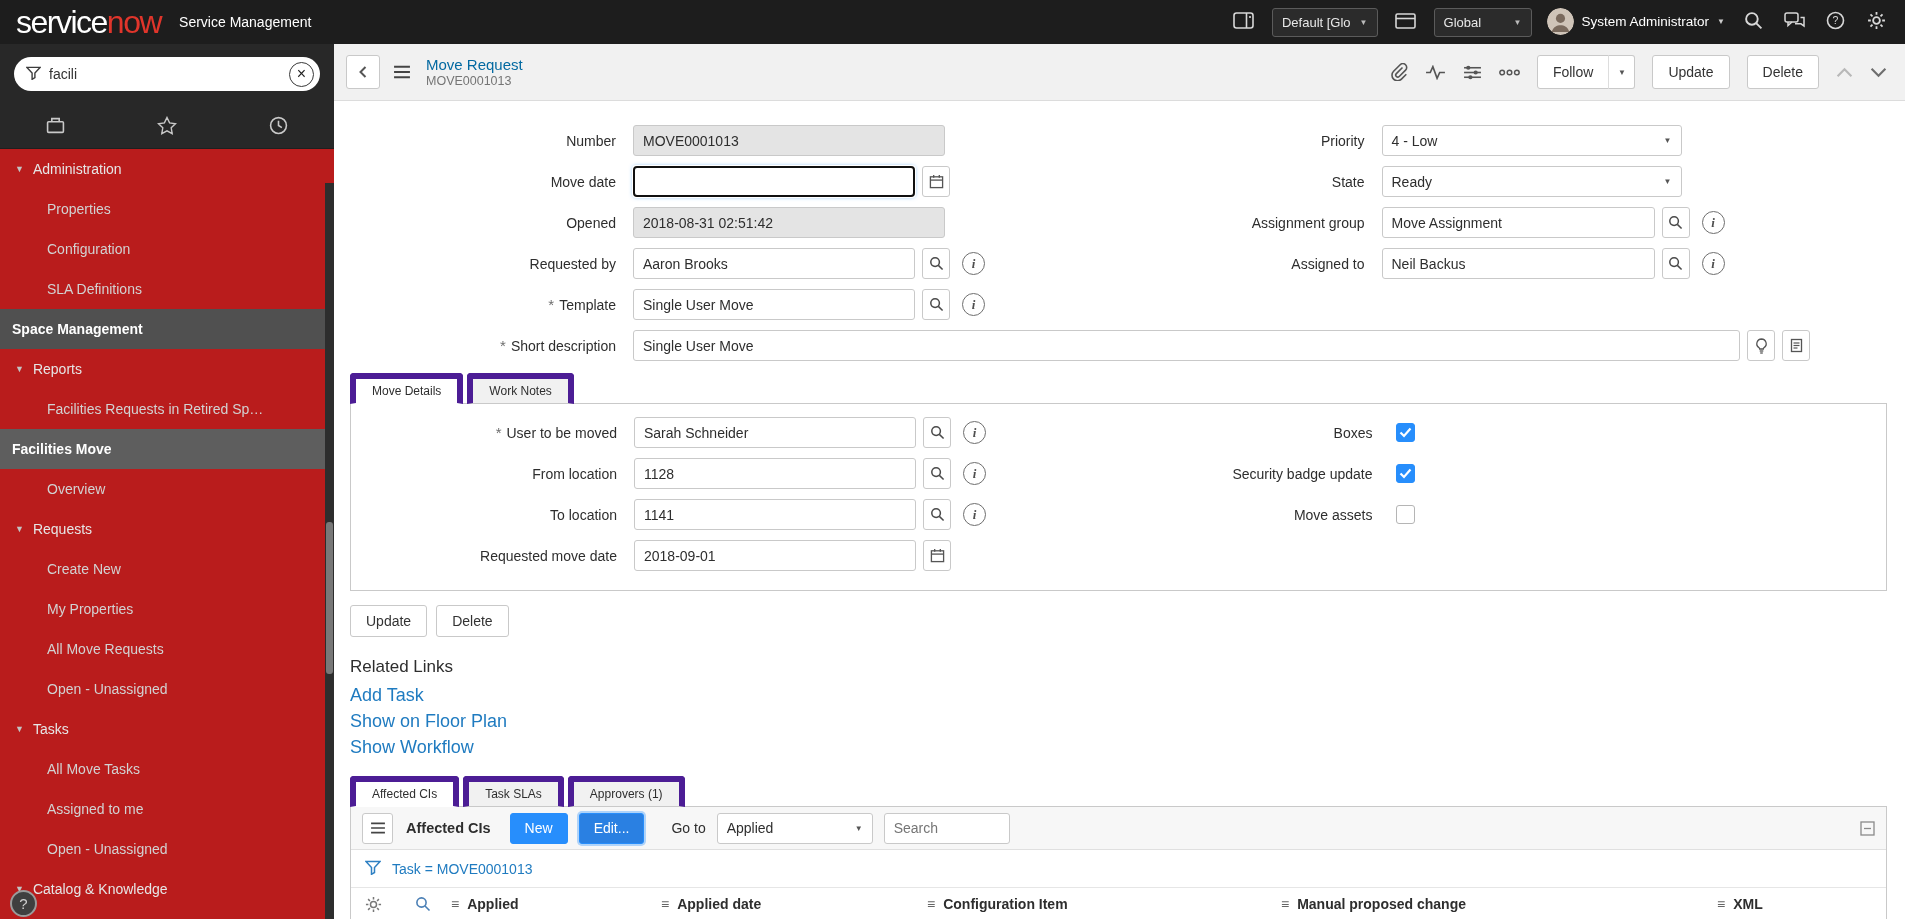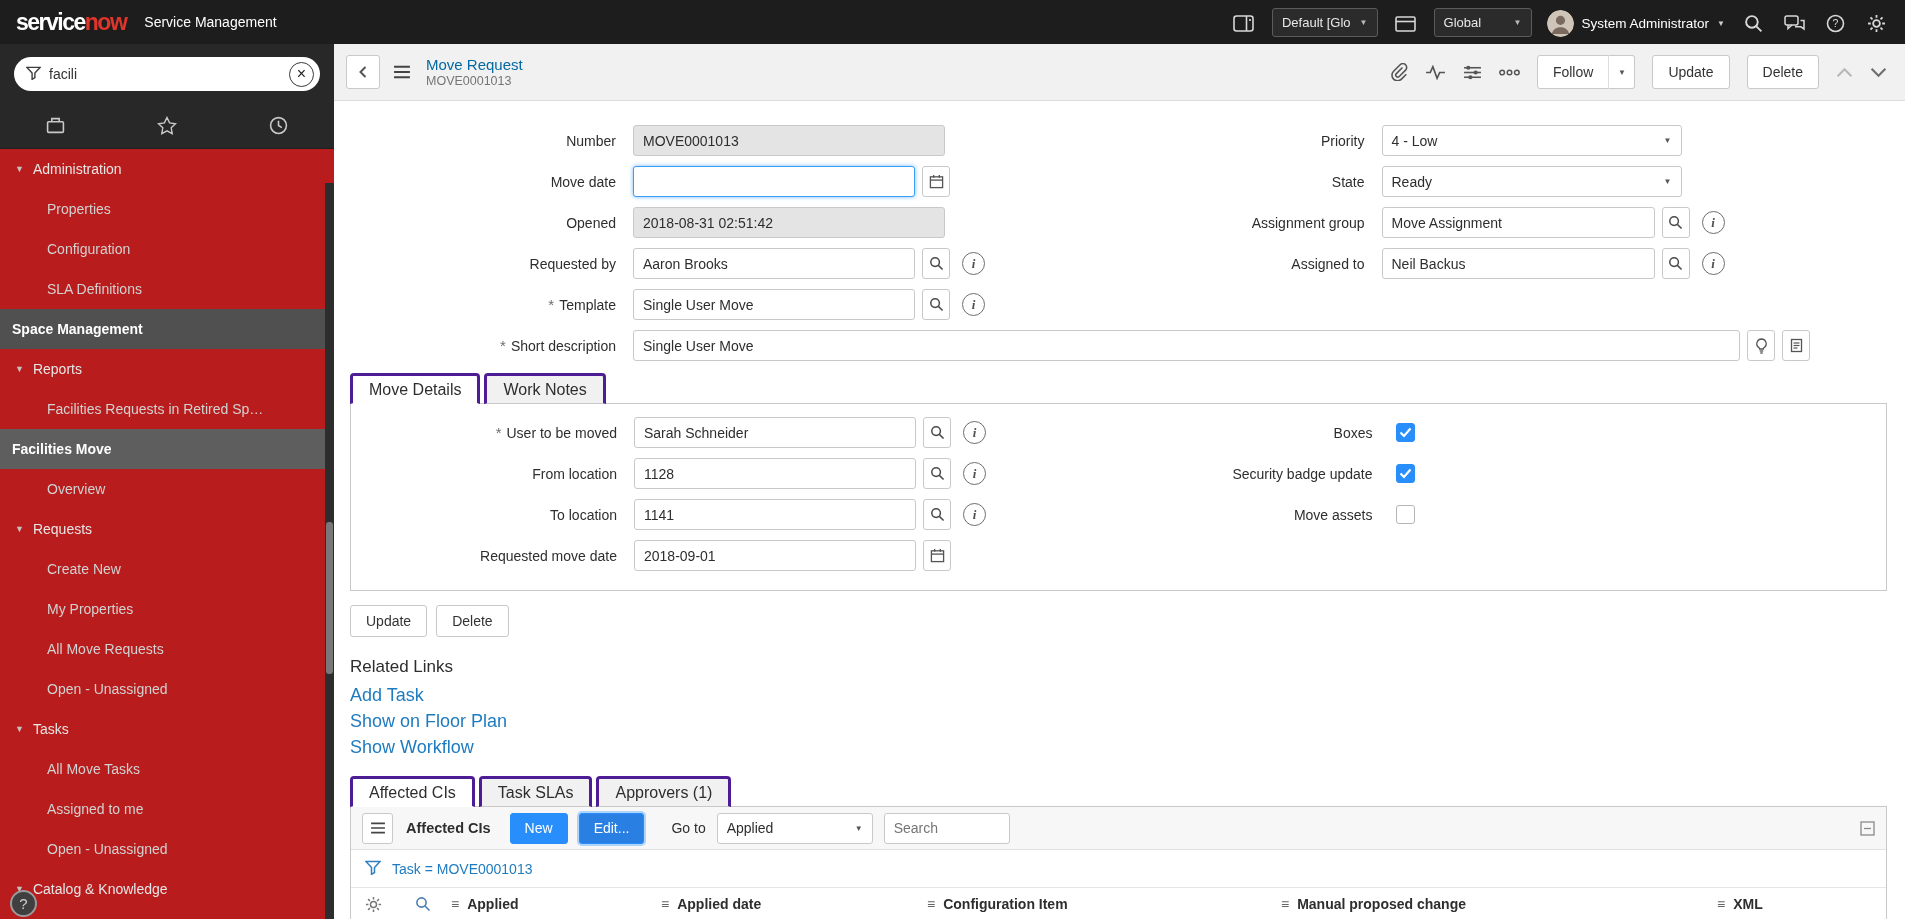--- a/index.html
+++ b/index.html
@@ -2,25 +2,25 @@
 <html><head>
 <meta charset="utf-8">
 <style>
   *{margin:0;padding:0;box-sizing:border-box}
   html,body{width:1905px;height:919px;overflow:hidden}
   body{font-family:"Liberation Sans","DejaVu Sans",sans-serif;font-size:14px;color:#2e2e2e;background:#fff}
   button,input{font-family:inherit;font-size:inherit}
 
   
   .topbar{height:44px;background:#1d1d1d;display:flex;align-items:center;padding:0 16px;color:#eee}
-  .logo{font-size:23px;font-weight:bold;letter-spacing:-1.5px;line-height:1;cursor:pointer}
+  .logo{font-size:32px;font-weight:normal;letter-spacing:-1.5px;line-height:1;cursor:pointer}
   .logo-service{color:#fff}
   .logo-now{color:#e0352b}
   .app-name{font-size:14px;color:#fff;margin-left:18px}
-  .topbar-right{margin-left:auto;display:flex;align-items:flex-end;gap:15px}
+  .topbar-right{margin-left:auto;display:flex;align-items:flex-start;gap:15px}
   .tb-icon{display:inline-flex;align-items:center;justify-content:center;width:26px;height:26px;cursor:pointer}
   .tb-select{display:flex;align-items:center;justify-content:space-between;background:#2b2b2b;border:1px solid #5b5b5b;border-radius:3px;height:29px;padding:0 9px;font-size:13px;color:#e8e8e8;min-width:98px;cursor:pointer;white-space:nowrap;overflow:hidden}
   .tb-select .caret{font-size:8px;color:#bbb;margin-left:9px}
   .user-menu{display:flex;align-items:center;gap:8px;font-size:13.5px;color:#fff;cursor:pointer;white-space:nowrap}
   .user-menu .caret{font-size:8px;color:#ccc}
   .avatar{width:27px;height:27px;border-radius:50%;overflow:hidden;display:inline-flex;flex-shrink:0}
 
   
   .app-body{display:flex;height:875px}
 
@@ -68,21 +68,21 @@
   .finput.ro{background:#e4e4e4}
   .finput.focused{border-color:#3d9df3;box-shadow:0 0 4px rgba(61,157,243,.7)}
   .w312{width:312px}.w282{width:282px}.w273{width:273px}
   .icon-btn{width:28px;height:31px;background:#fff;border:1px solid #c9c9c9;border-radius:3px;display:flex;align-items:center;justify-content:center;cursor:pointer;margin-left:7px;flex-shrink:0}
   .info-btn{width:23px;height:23px;border:1px solid #6e6e6e;border-radius:50%;background:#fff;color:#4f4f4f;font-size:13px;font-family:"Liberation Serif",serif;font-style:italic;font-weight:bold;display:flex;align-items:center;justify-content:center;margin-left:12px;cursor:pointer;flex-shrink:0}
   .select{height:31px;border:1px solid #c9c9c9;border-radius:3px;background:#fff;display:flex;align-items:center;justify-content:space-between;padding:0 9px;font-size:14px;cursor:pointer}
   .w300{width:300px}
   .sel-caret{font-size:8px;color:#555;margin-left:8px}
 
   .tabbar{display:flex;margin:12px 0 0 16px;position:relative;z-index:2}
-  .tab{height:31px;padding:3px 16px;border:3px solid #4c1d95;border-bottom:1px solid #c9c9c9;border-radius:4px 4px 0 0;background:#f1f1f1;display:flex;align-items:center;font-size:16px;color:#2e2e2e;cursor:pointer;margin-right:4px}
+  .tab{height:31px;padding:3px 16px;border:6px solid #4c1d95;border-bottom:1px solid #c9c9c9;border-radius:4px 4px 0 0;background:#f1f1f1;display:flex;align-items:center;font-size:12px;color:#2e2e2e;cursor:pointer;margin-right:4px}
   .tab.active{background:#fff;border-bottom-color:#fff}
   .tab-panel{border:1px solid #c9c9c9;margin-left:16px;margin-top:-1px;background:#fff;padding:13px 0 9px}
   .panel-grid{display:flex}
   .pcol{width:50%;min-width:0}
   .pcol .flabel{flex:0 0 283px}
   .pcol-r .flabel{flex:0 0 271px}
   .checkbox{width:19px;height:19px;border:1px solid #b5b5b5;border-radius:3px;background:#fff;display:flex;align-items:center;justify-content:center;cursor:pointer;margin-left:6px;flex-shrink:0}
   .checkbox svg{display:none}
   .checkbox.checked{background:#278efc;border-color:#278efc}
   .checkbox.checked svg{display:block}

